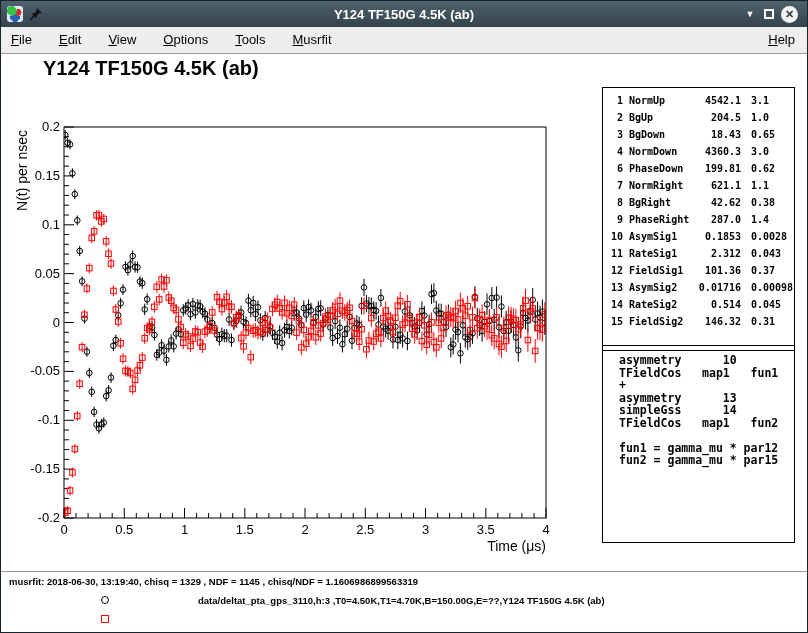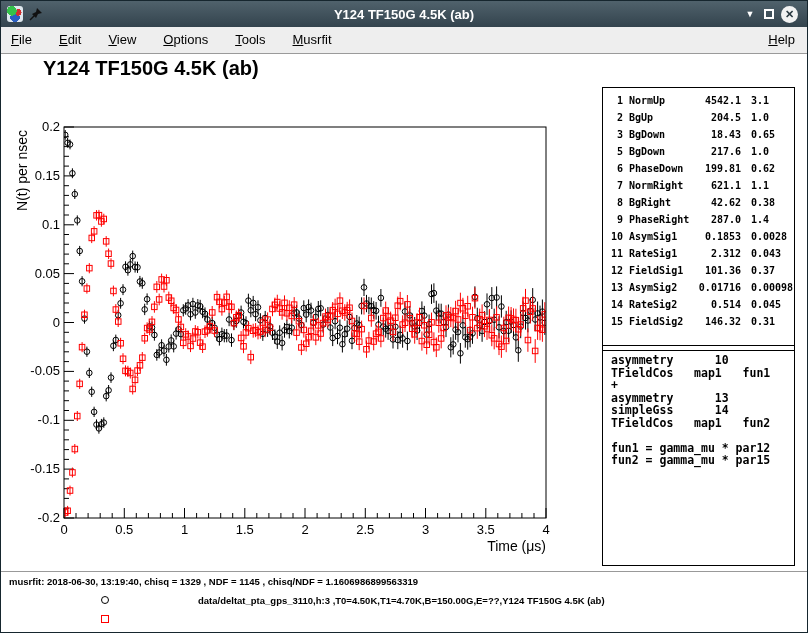--- a/index.html
+++ b/index.html
@@ -37,22 +37,22 @@
   #plot-svg text{font-family:"Liberation Sans",sans-serif;fill:#000;stroke:none;}
   
   #param-box{position:absolute;left:601px;top:27px;width:193px;height:264px;
     border:1px solid #000;box-sizing:border-box;padding:4px 0 0 6px;overflow:hidden;margin-top:6px;}
   .prow{font-family:"DejaVu Sans Mono",monospace;font-size:10px;font-weight:bold;
     line-height:17px;white-space:nowrap;}
   .pno{display:inline-block;width:14px;text-align:right;}
   .pname{display:inline-block;margin-left:6px;width:62px;}
   .pval{display:inline-block;width:50px;text-align:right;}
   .perr{display:inline-block;margin-left:10px;}
-  #theory-box{position:absolute;left:601px;top:291px;width:193px;height:221px;
-    border:1px solid #000;box-sizing:border-box;padding:8px 0 0 8px;overflow:hidden;}
+  #theory-box{position:absolute;left:601px;top:291px;width:193px;height:198px;
+    border:1px solid #000;box-sizing:border-box;padding:8px 0 0 16px;overflow:hidden;}
   .tline{font-family:"DejaVu Sans Mono",monospace;font-size:11.5px;font-weight:bold;
     line-height:12.5px;white-space:pre;}
   
   #info-divider{position:absolute;left:0;right:0;top:517px;border-top:1px solid #999;}
   #fit-status{position:absolute;left:8px;top:522px;font-size:9.5px;font-weight:bold;white-space:nowrap;}
   .legend-row{position:absolute;left:0;right:16px;height:16px;}
   .legend-marker{position:absolute;left:100px;top:2px;width:8px;height:8px;box-sizing:border-box;}
   .legend-marker.circle{border:1.5px solid #000;border-radius:50%;}
   .legend-marker.square{border:1.5px solid #f00;}
   .legend-text{position:absolute;left:197px;top:1px;font-size:9.5px;font-weight:bold;white-space:nowrap;}
@@ -925,21 +925,21 @@
           <rect x="531.0" y="193.6" width="5.5" height="5.5"></rect>
         </g>
         <rect x="53" y="9" width="482" height="391" stroke="#000" fill="none" stroke-width="1"></rect>
       </svg>
 
     <div id="param-box">
       <div id="param-rows">
           <div class="prow"><span class="pno">1</span><span class="pname">NormUp</span><span class="pval">4542.1</span><span class="perr">3.1</span></div>
           <div class="prow"><span class="pno">2</span><span class="pname">BgUp</span><span class="pval">204.5</span><span class="perr">1.0</span></div>
           <div class="prow"><span class="pno">3</span><span class="pname">BgDown</span><span class="pval">18.43</span><span class="perr">0.65</span></div>
-          <div class="prow"><span class="pno">5</span><span class="pname">BgDown</span><span class="pval">217.6</span><span class="perr">1.0</span></div>
+          <div class="prow"><span class="pno">4</span><span class="pname">NormDown</span><span class="pval">4360.3</span><span class="perr">3.0</span></div>
           <div class="prow"><span class="pno">6</span><span class="pname">PhaseDown</span><span class="pval">199.81</span><span class="perr">0.62</span></div>
           <div class="prow"><span class="pno">7</span><span class="pname">NormRight</span><span class="pval">621.1</span><span class="perr">1.1</span></div>
           <div class="prow"><span class="pno">8</span><span class="pname">BgRight</span><span class="pval">42.62</span><span class="perr">0.38</span></div>
           <div class="prow"><span class="pno">9</span><span class="pname">PhaseRight</span><span class="pval">287.0</span><span class="perr">1.4</span></div>
           <div class="prow"><span class="pno">10</span><span class="pname">AsymSig1</span><span class="pval">0.1853</span><span class="perr">0.0028</span></div>
           <div class="prow"><span class="pno">11</span><span class="pname">RateSig1</span><span class="pval">2.312</span><span class="perr">0.043</span></div>
           <div class="prow"><span class="pno">12</span><span class="pname">FieldSig1</span><span class="pval">101.36</span><span class="perr">0.37</span></div>
           <div class="prow"><span class="pno">13</span><span class="pname">AsymSig2</span><span class="pval">0.01716</span><span class="perr">0.00098</span></div>
           <div class="prow"><span class="pno">14</span><span class="pname">RateSig2</span><span class="pval">0.514</span><span class="perr">0.045</span></div>
           <div class="prow"><span class="pno">15</span><span class="pname">FieldSig2</span><span class="pval">146.32</span><span class="perr">0.31</span></div>

